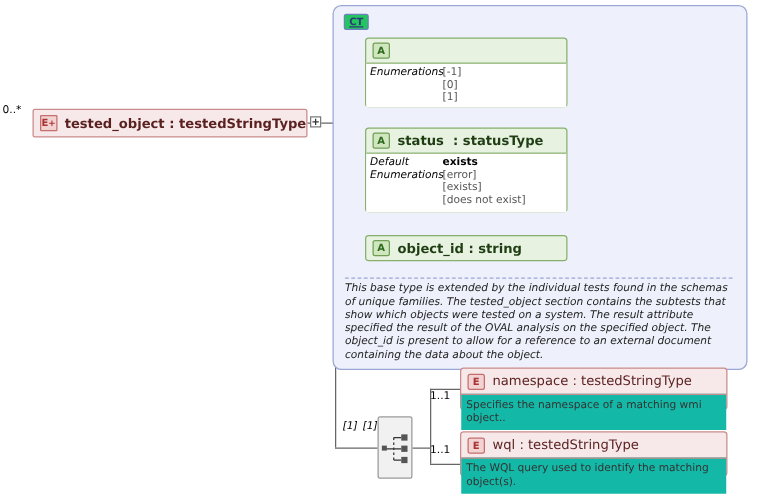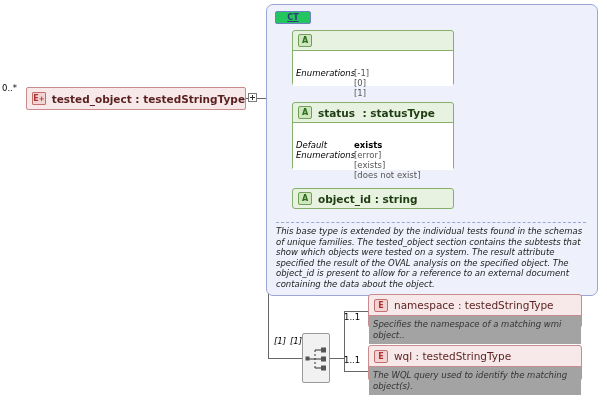--- a/index.html
+++ b/index.html
@@ -48,21 +48,21 @@
     background:#eef1fb;
     border:1px solid #9aa6d6;
     border-radius:7px;
     box-sizing:border-box;
   }
   .ct-header{
     display:flex;align-items:center;
     margin:6px 0 0 8px;
   }
   .ct-icon{
-    width:36px;height:13px;
+    width:20px;height:13px;
     border:1px solid #6f7fc0;
     background:#22c55e;
     color:#2c3a78;
     font-size:8px;font-weight:bold;
     display:flex;align-items:center;justify-content:center;
     border-radius:2px;
     box-sizing:border-box;
     text-decoration:underline;
   }
   .ct-title{
@@ -93,21 +93,21 @@
     box-sizing:border-box;
   }
   .attr-label{
     font-weight:bold;font-size:10.5px;color:#1f3d12;
     margin-left:6px;white-space:nowrap;
   }
   .attr-body{
     background:#ffffff;
     border-top:1px solid #86b06b;
     font-size:8.5px;
-    padding:17px 3px 3px 3px;
+    padding:2px 3px 3px 3px;
     box-sizing:border-box;
   }
   .attr-body .row{display:flex;line-height:10px;}
   .attr-body .k{font-style:italic;width:58px;flex:none;color:#000;}
   .attr-body .v{color:#555;}
   .attr-body .v.bold{color:#000;font-weight:bold;}
 
   
   .e-box{
     background:#f7e9e9;
@@ -126,23 +126,22 @@
     color:#a33;
     font-size:8px;font-weight:bold;
     display:flex;align-items:center;justify-content:center;
     border-radius:2px;box-sizing:border-box;
   }
   .e-label{
     font-weight:normal;font-size:10.5px;color:#5a1f1f;
     margin-left:6px;white-space:nowrap;
   }
   .e-doc{
-    background:#a3a3a3;
+    background:#14b8a6;
     border-top:1px solid #c98b8b;
-    font-style:italic;
     font-size:8.5px;
     color:#333;
     padding:3px 4px;
     line-height:11px;
     box-sizing:border-box;
   }
 
   
   .ct-doc{
     font-style:italic;

